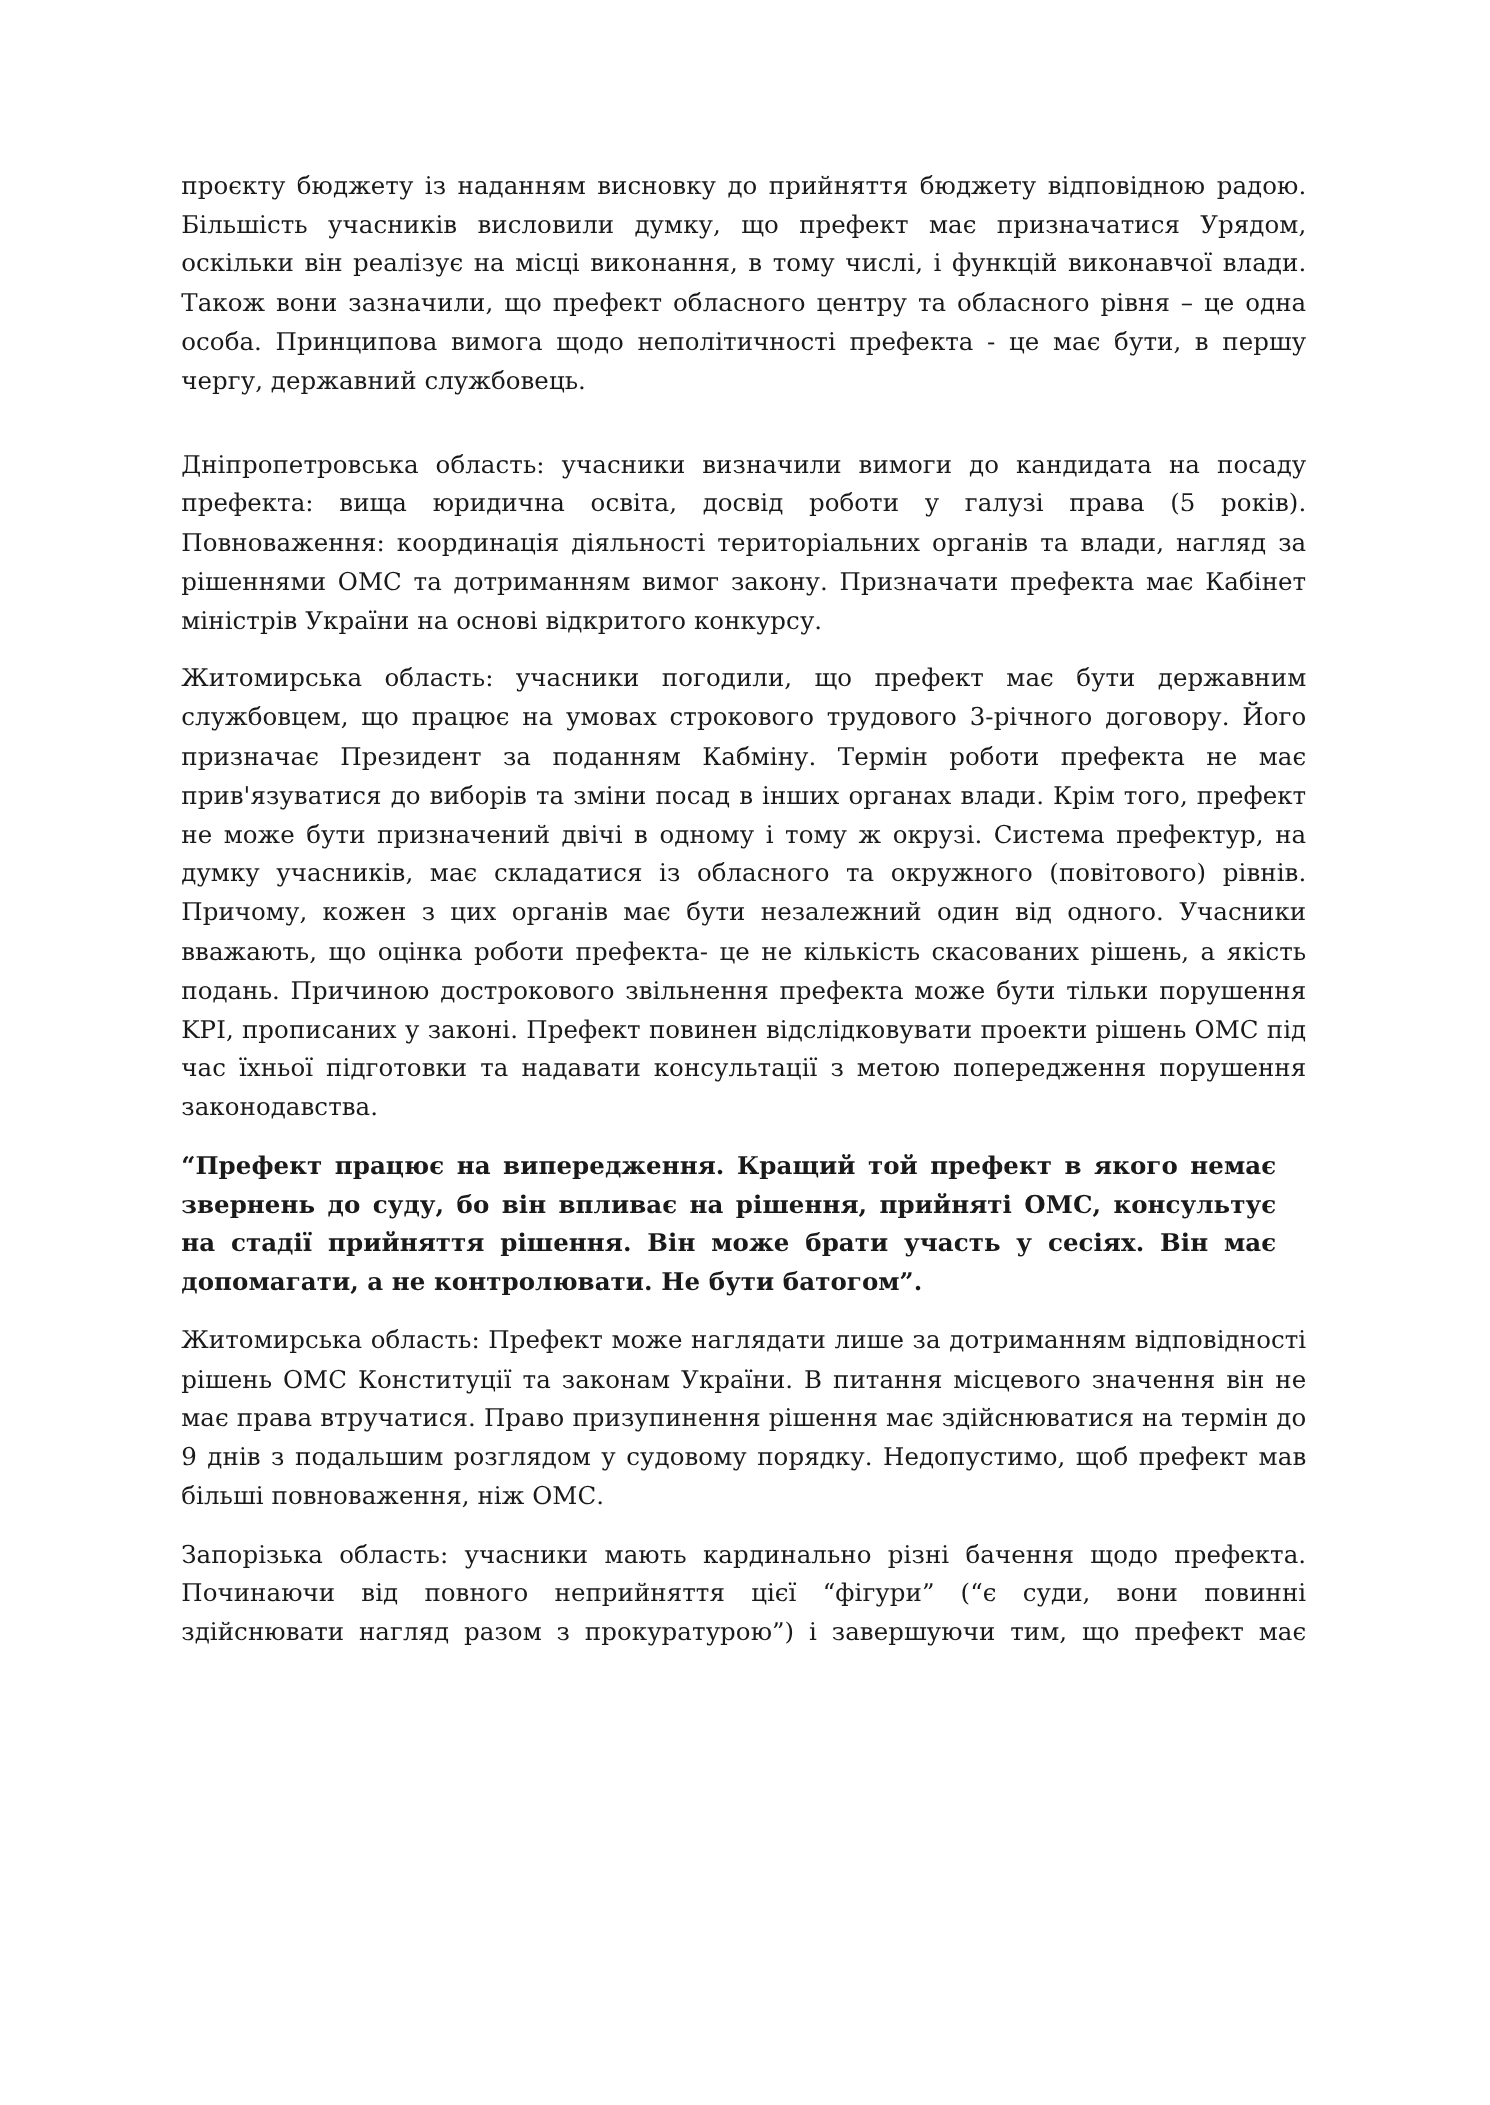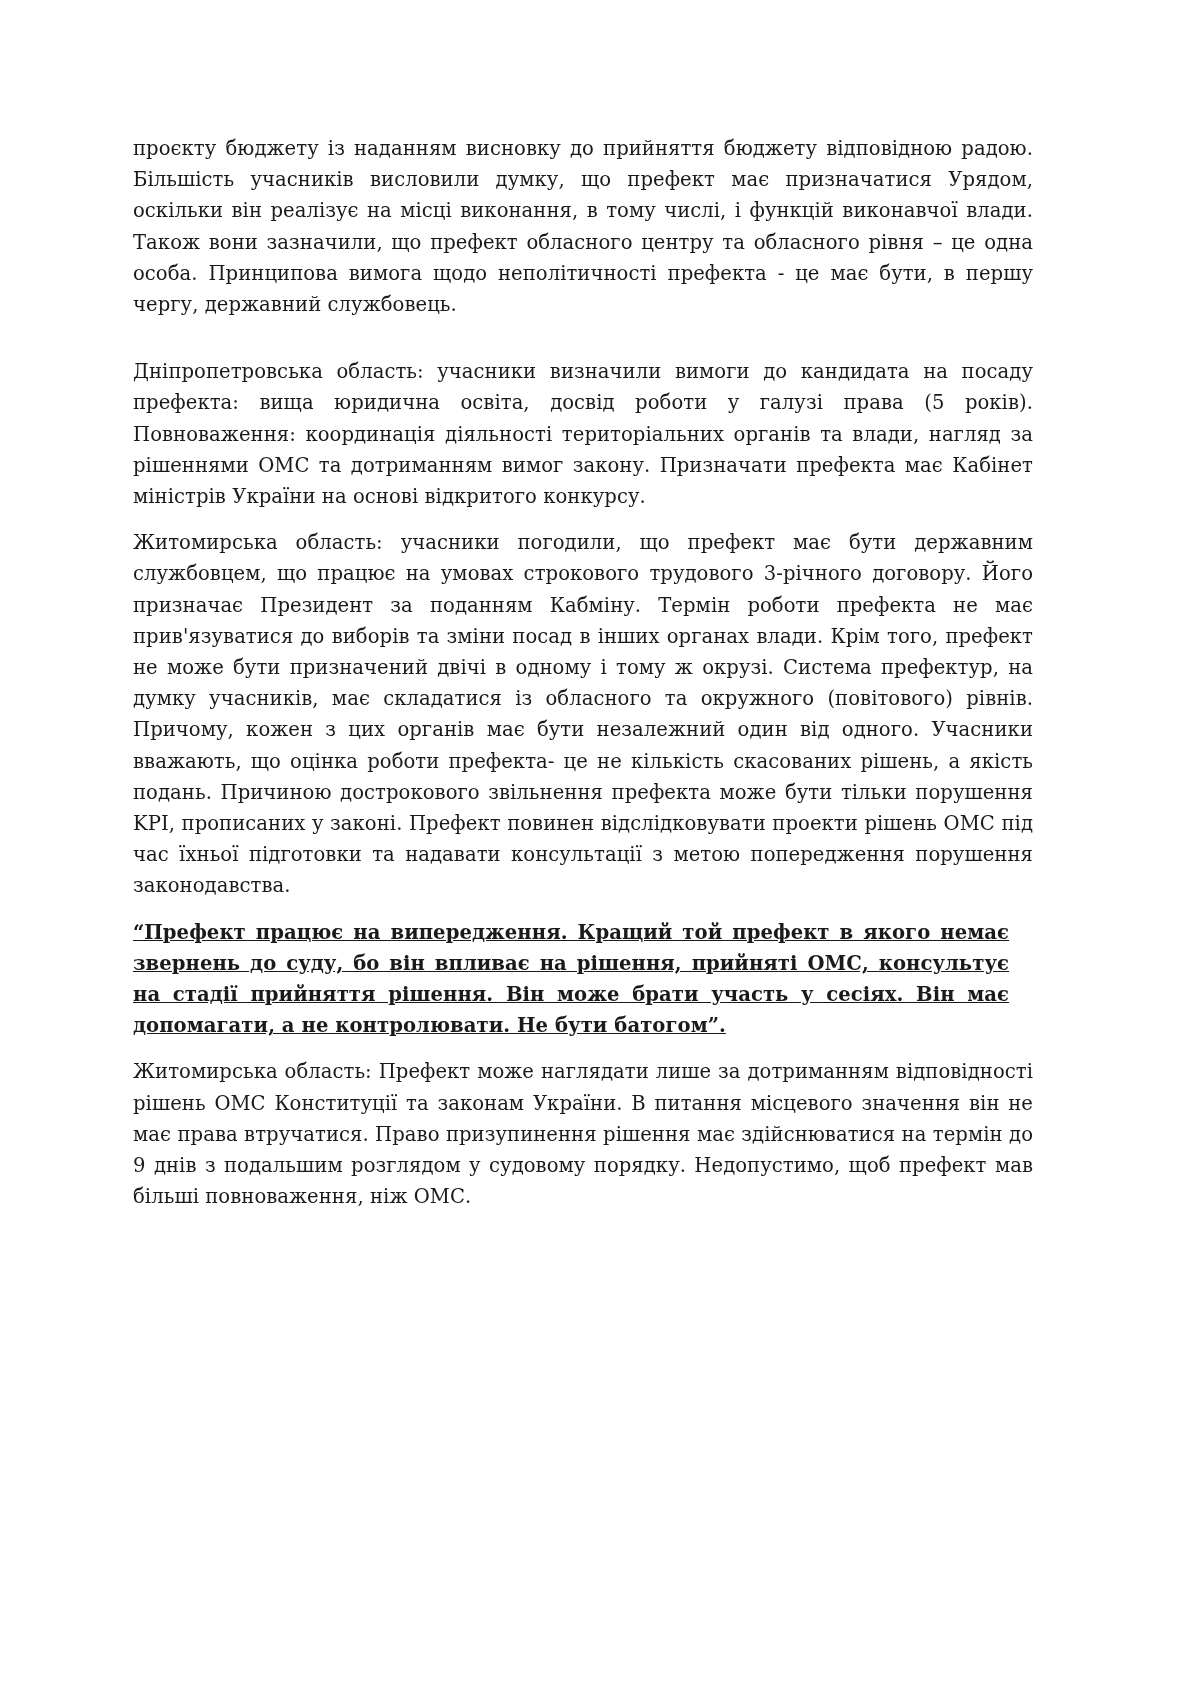--- a/index.html
+++ b/index.html
@@ -10,41 +10,40 @@
     body {
       width: 1192px;
       height: 1684px;
       position: relative;
       overflow: hidden;
       font-family: "DejaVu Serif", "Liberation Serif", serif;
       color: #1a1a1a;
     }
     .page {
       position: absolute;
-      left: 133px;
+      left: 145px;
       top: 133px;
       width: 900px;
     }
     .para {
       margin: 0;
       font-size: 19.6px;
       line-height: 31.2px;
       text-align: justify;
       text-align-last: left;
       letter-spacing: 0.05px;
     }
     .para b, .para .region {
       font-weight: normal;
     }
     .p-intro { margin-bottom: 36px; }
     .p-gap { margin-bottom: 15px; }
     .quote {
       font-weight: bold;
       width: 876px;
-      text-decoration: underline;
     }
   </style>
 </head>
 <body>
 
 <div class="page">
 
   <p class="para p-intro">
     <span>проєкту бюджету із наданням висновку до прийняття бюджету відповідною радою.  Більшість учасників висловили думку, що префект має призначатися Урядом, оскільки він реалізує на місці виконання, в тому числі, і функцій виконавчої влади. Також вони зазначили, що префект обласного центру та обласного рівня – це одна особа. Принципова вимога щодо неполітичності префекта - це має бути, в першу чергу, державний службовець.</span>
   </p>
@@ -59,14 +58,17 @@
   </p>
 
   <p class="para p-gap quote">
     <span>“Префект працює на випередження. Кращий той префект в якого немає звернень до суду, бо він впливає на рішення, прийняті ОМС, консультує на стадії прийняття рішення. Він може брати участь у сесіях. Він має допомагати, а не контролювати. Не бути батогом”.</span>
   </p>
 
   <p class="para p-gap">
     <span class="region">Житомирська область:</span><span> Префект може наглядати лише за дотриманням відповідності рішень ОМС Конституції та законам України. В питання місцевого значення він не має права втручатися. Право призупинення рішення має здійснюватися на термін до 9 днів з подальшим розглядом у судовому порядку. Недопустимо, щоб префект мав більші повноваження, ніж ОМС.</span>
   </p>
 
+  <p class="para" style="text-align-last: justify;">
+    <span class="region">Запорізька область:</span><span> учасники мають кардинально різні бачення щодо префекта. Починаючи від повного неприйняття цієї “фігури” (“є суди, вони повинні здійснювати нагляд разом з прокуратурою”) і завершуючи тим, що префект має</span>
+  </p>
 
 </div>
 
 </body></html>

